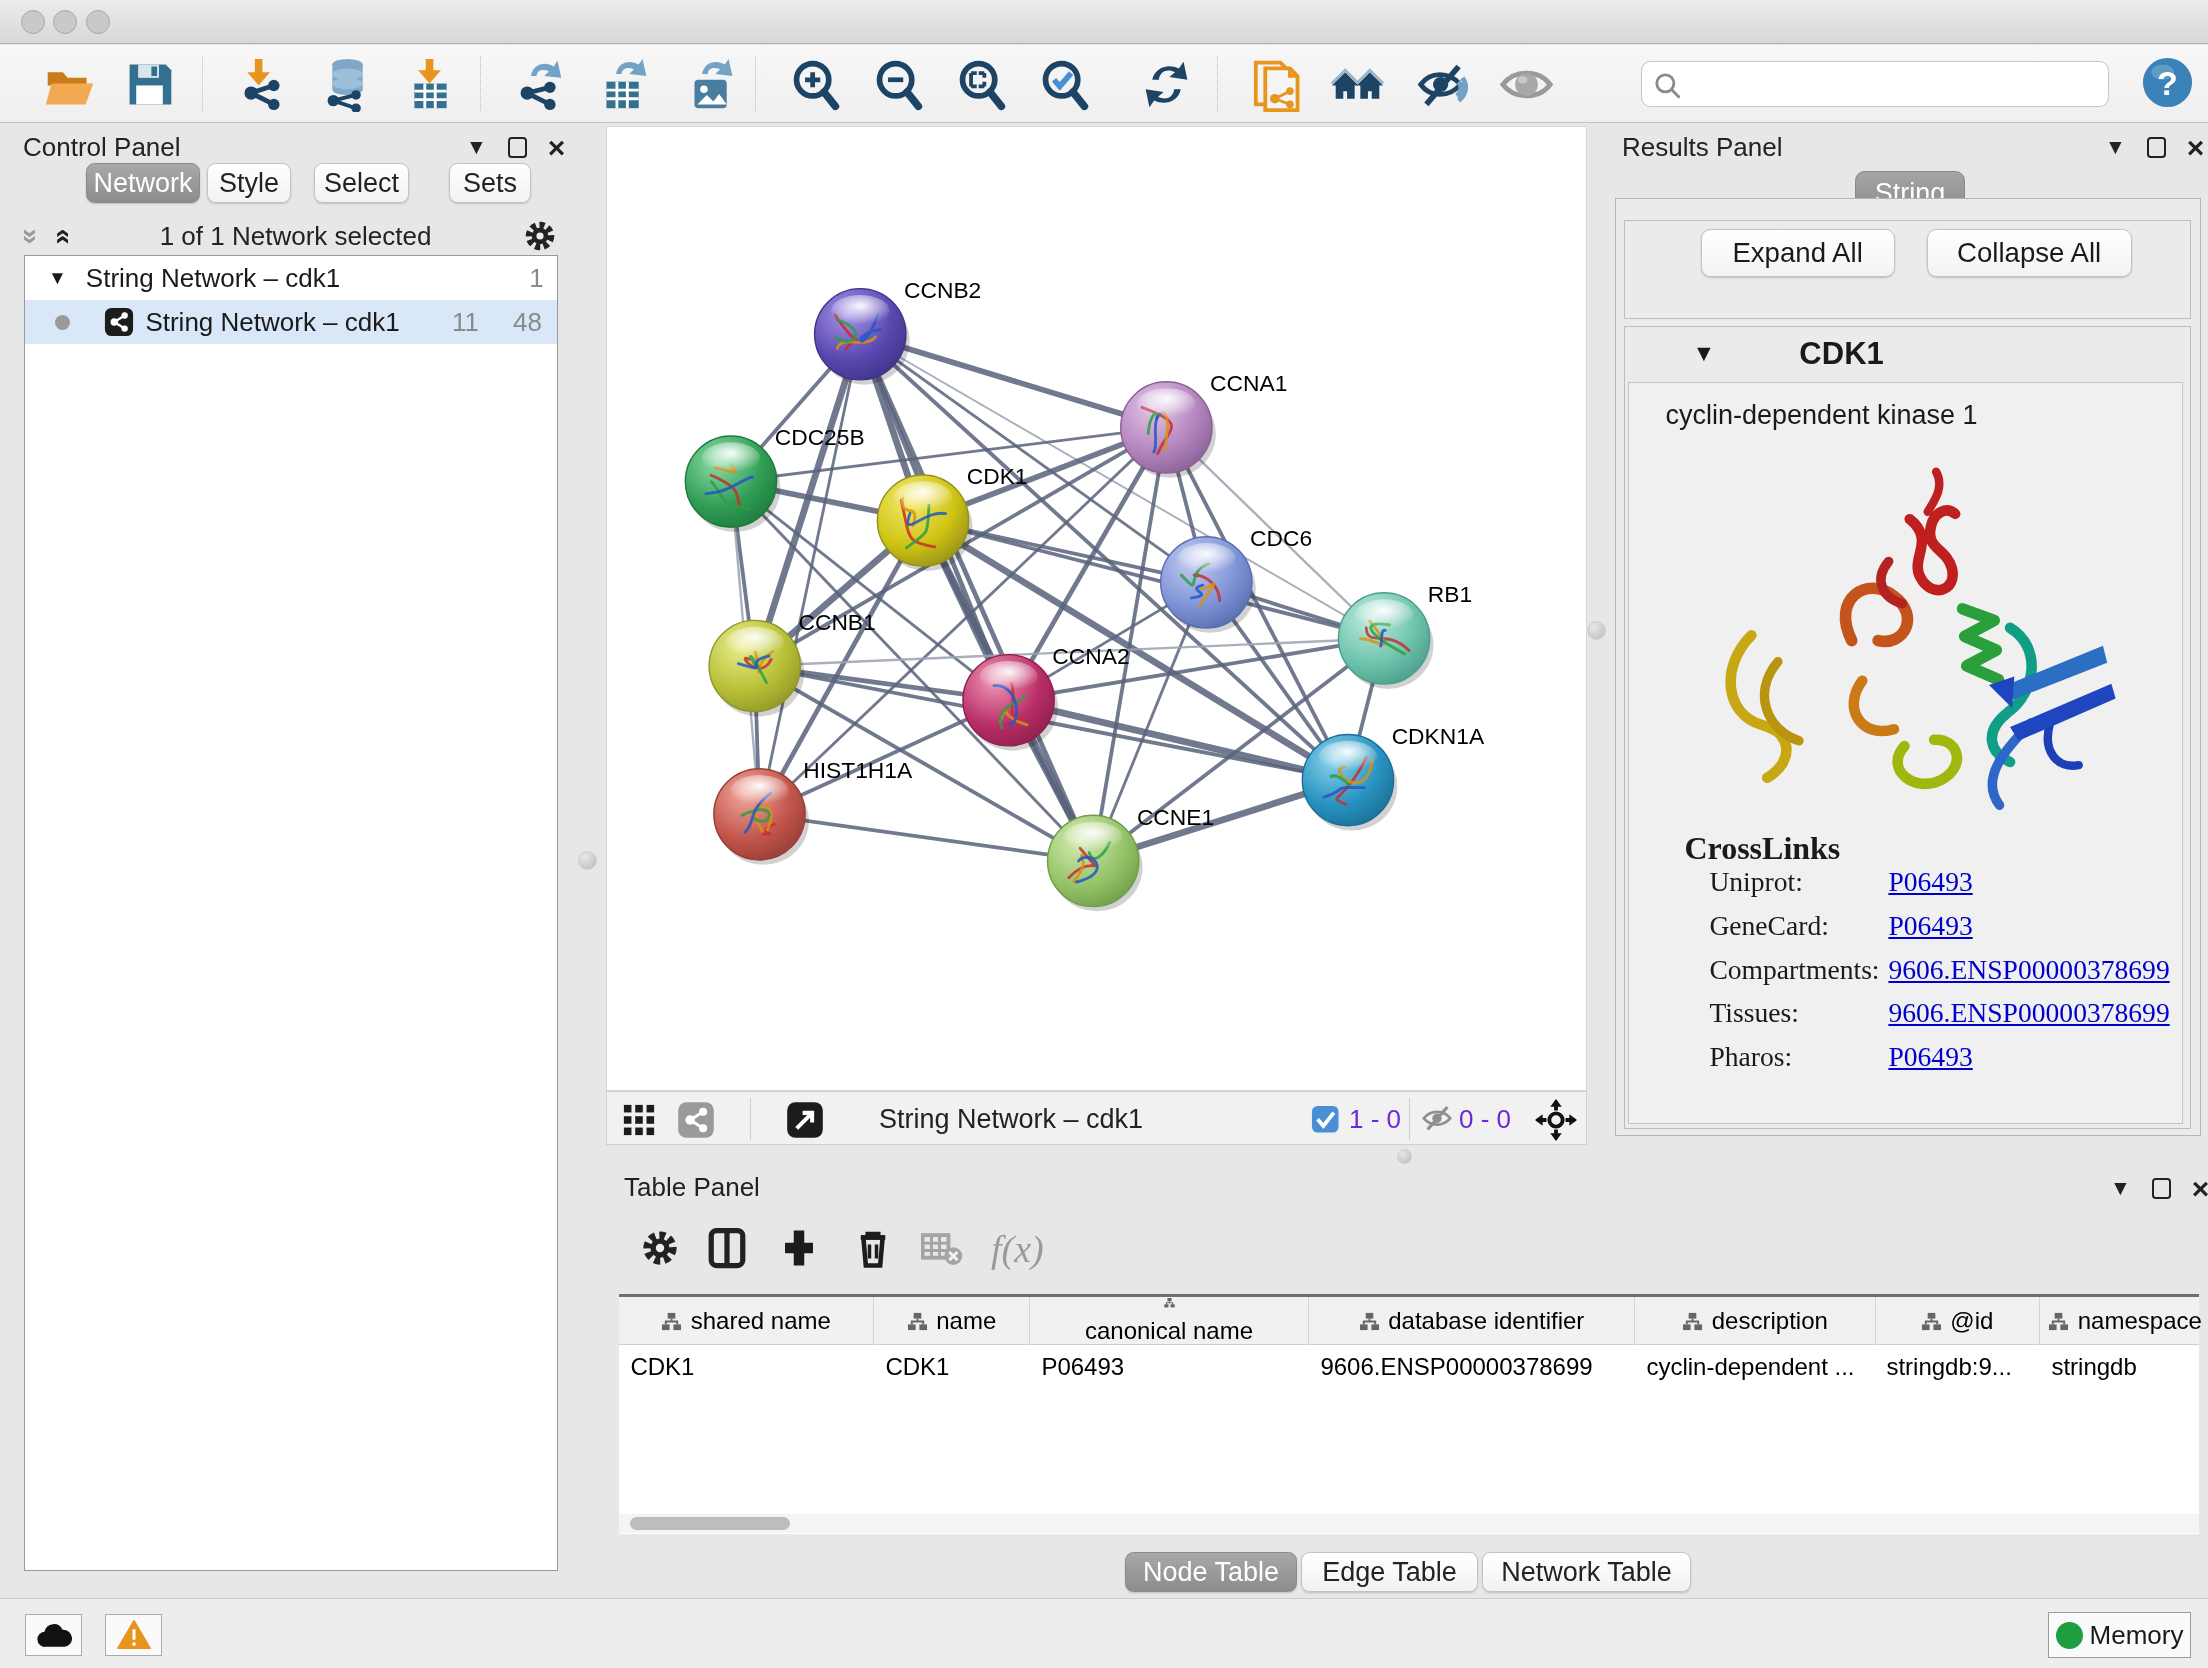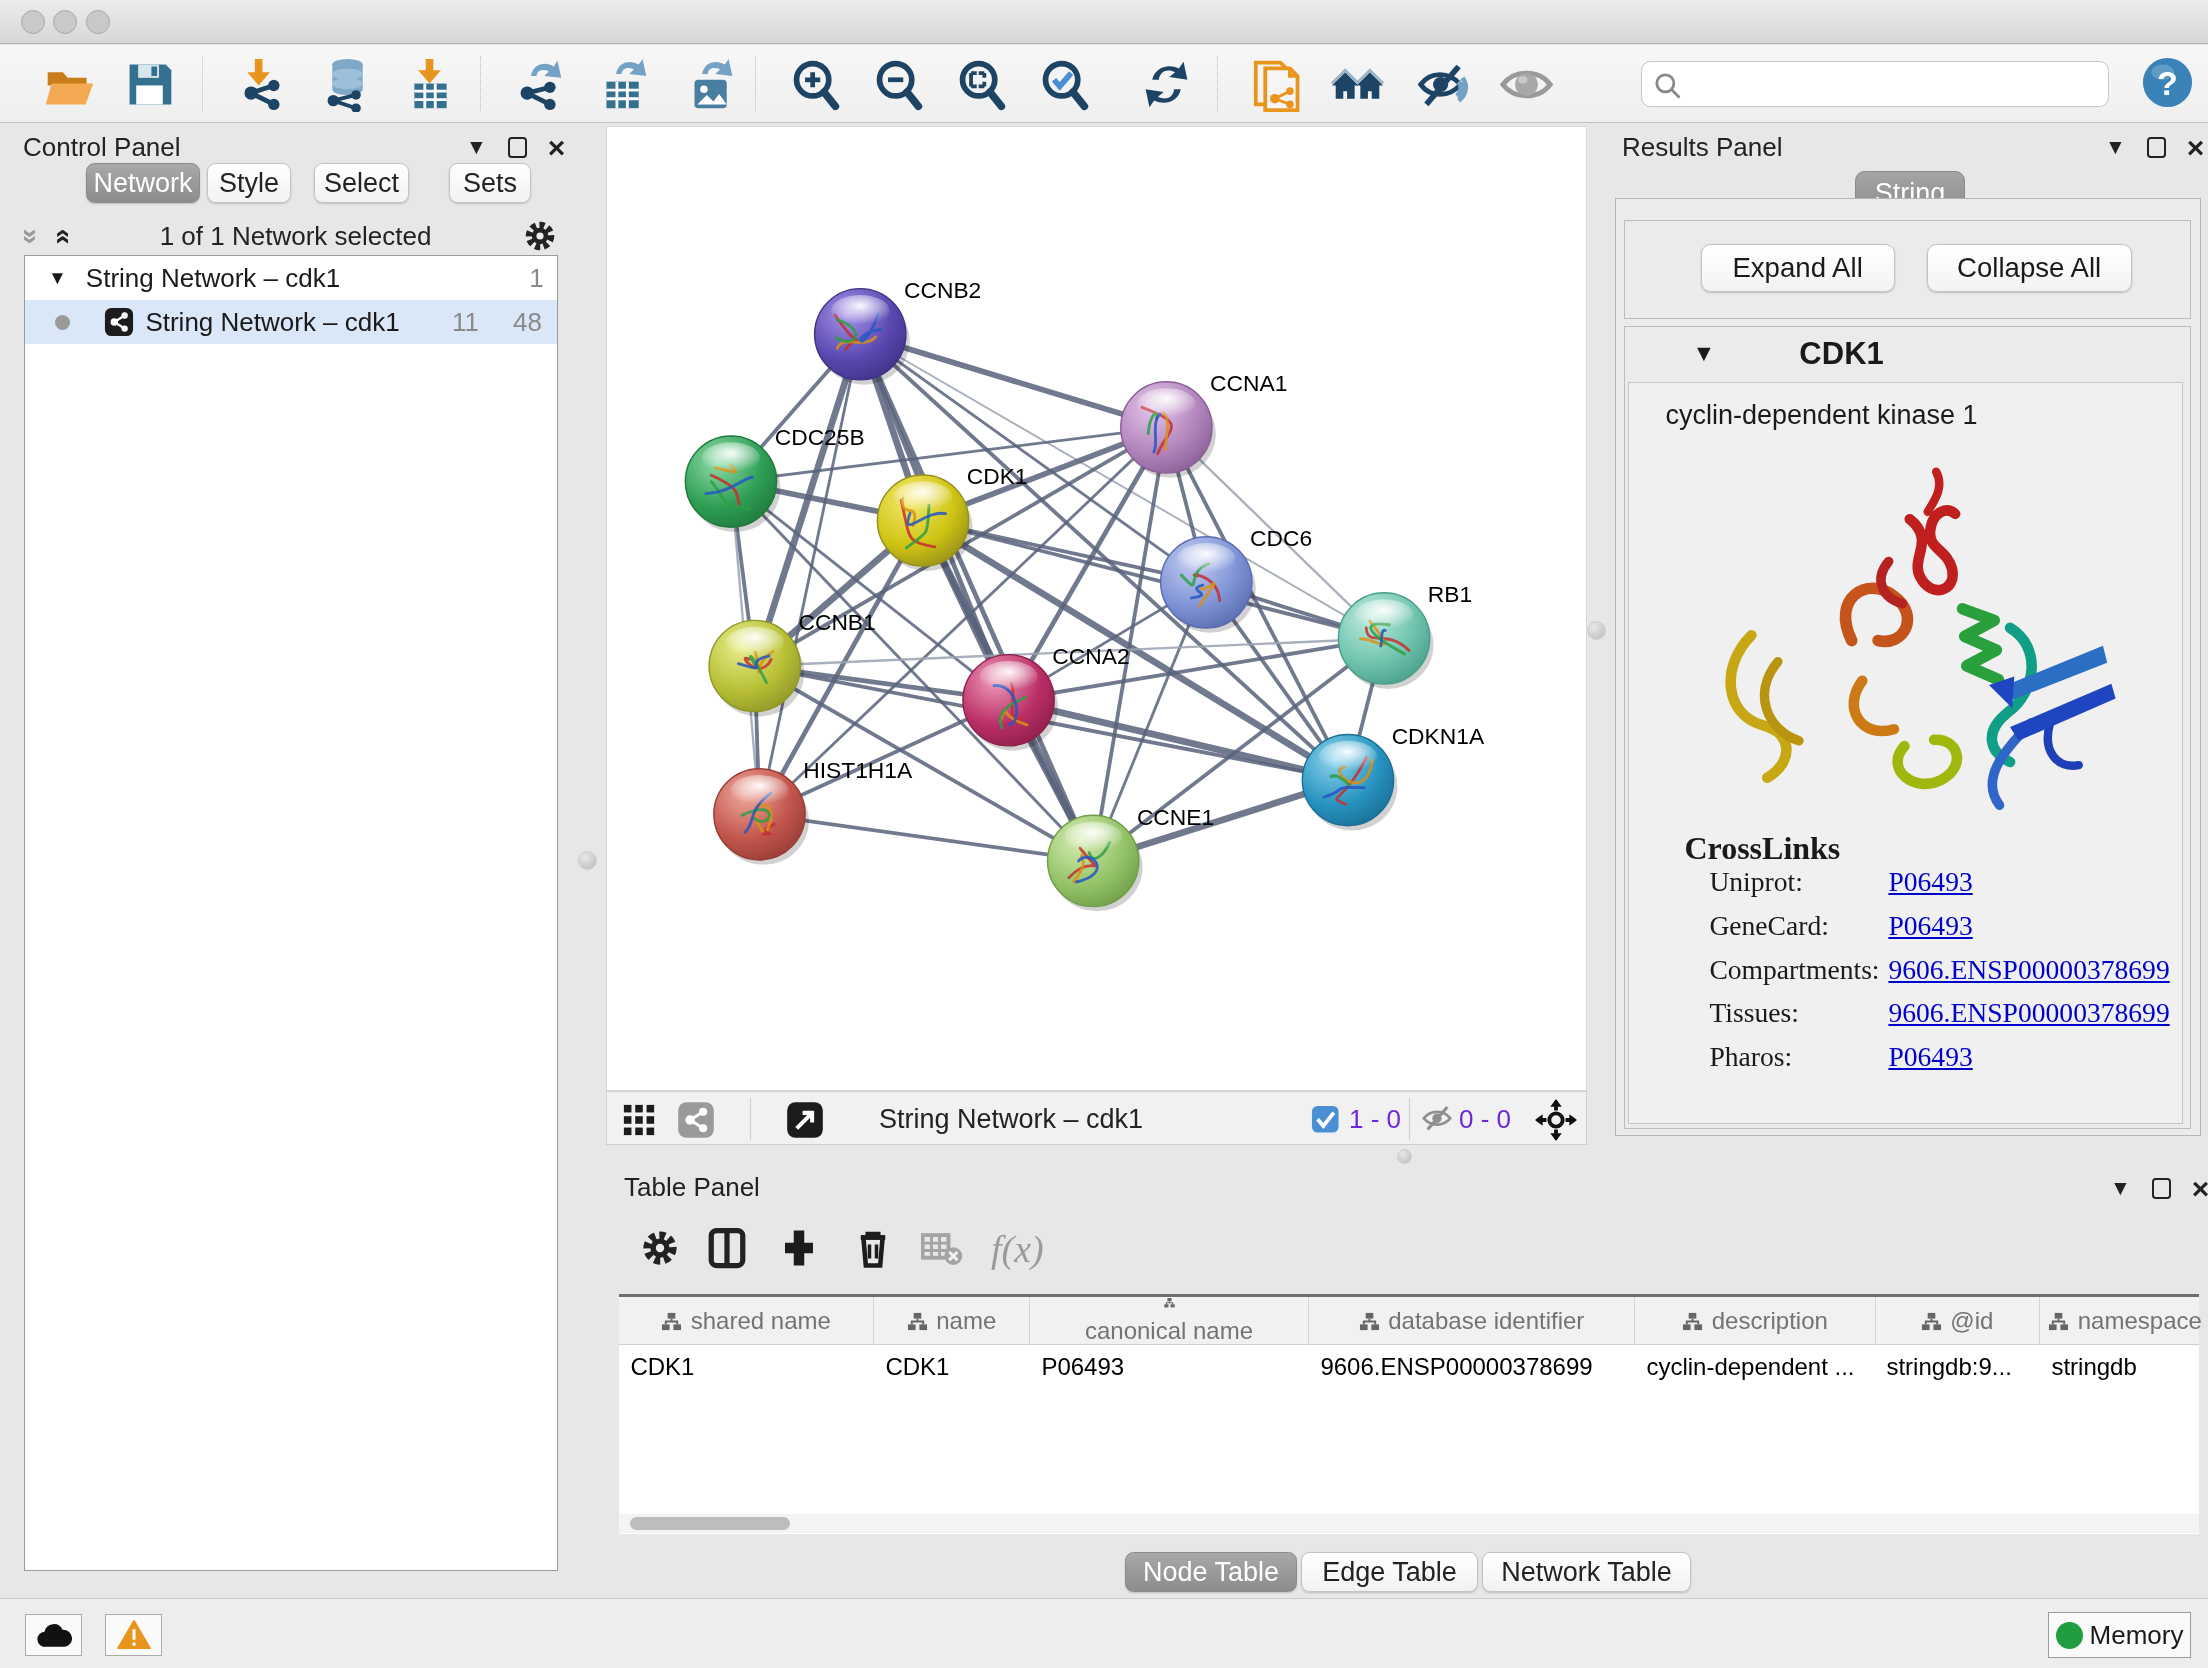--- a/index.html
+++ b/index.html
@@ -63,21 +63,21 @@
   .cnt { font-size:26px; color:#6d28d9; }
 
   
   #rp-title { position:absolute; left:1622px; top:132px; }
   #rp-tab { position:absolute; left:1855px; top:171px; width:110px; height:44px;
     background:linear-gradient(#a5a5a5,#8b8b8b); border:1px solid #888; border-radius:9.5px;
     color:#fff; font-size:27px; display:flex; align-items:center; justify-content:center; }
   #rp-box { position:absolute; left:1615px; top:198px; width:586px; height:938px;
     background:#ebebeb; border:1.9px solid #b5b5b5; }
   #rp-btnbox { position:absolute; left:7.6px; top:21px; width:567px; height:99px; border:1.9px solid #bcbcbc; }
-  .rp-btn { position:absolute; top:23px; height:48px; border:1px solid #c2c2c2; border-radius:9.5px;
+  .rp-btn { position:absolute; top:8px; height:48px; border:1px solid #c2c2c2; border-radius:9.5px;
     background:linear-gradient(#ffffff,#f3f3f3); box-shadow:0 1px 1.9px rgba(0,0,0,.2);
     font-size:27.6px; display:flex; align-items:center; justify-content:center; }
   #rp-gene-box { position:absolute; left:7.6px; top:127px; width:567px; height:803px; border:1.9px solid #bcbcbc; }
   #rp-gene-hdr { position:absolute; left:0; top:0; width:100%; height:53px; display:flex; align-items:center; }
   #rp-gene-hdr .tri { margin-left:68px; font-size:23px; }
   #rp-gene-hdr .g { margin-left:84px; font-size:31px; font-weight:bold; }
   #rp-inner { position:absolute; left:3.8px; top:55px; width:555px; height:742px;
     background:#f0f0f0; border:1px solid #c6c6c6; }
   #rp-desc { position:absolute; left:36px; top:17px; font-size:27px; }
   #protein-img { position:absolute; left:52px; top:57px; }
@@ -87,21 +87,21 @@
   .xl-row .lk { position:absolute; left:179px; color:#0000cc; text-decoration:underline; }
 
   
   #tp-title { position:absolute; left:624px; top:1172px; }
   .tp-tool { position:absolute; top:1225px; width:42px; height:46px; }
   #tbl { position:absolute; left:619px; top:1294px; width:1580px; height:240px;
     background:#fff; border-top:3.8px solid #6e6e6e; }
   #tbl-head { position:absolute; left:0; top:0; height:48px; width:100%; background:#f1f1f1;
     border-bottom:1px solid #cfcfcf; }
   .th { position:absolute; top:0; height:48px; display:flex; align-items:center; justify-content:center;
-    gap:8.6px; font-size:24px; color:#737373; border-right:1px solid #d4d4d4; overflow:hidden; }
+    gap:8.6px; font-size:24px; color:#000000; border-right:1px solid #d4d4d4; overflow:hidden; }
   .td { position:absolute; top:48px; height:44px; display:flex; align-items:center;
     padding-left:11.4px; font-size:24px; color:#000; overflow:hidden; white-space:nowrap; }
   #tbl-scroll { position:absolute; left:619px; top:1514px; width:1580px; height:19px; background:#f4f4f4; }
   #tbl-thumb { position:absolute; left:11.4px; top:2.9px; width:160px; height:13.3px; background:#bdbdbd; border-radius:6.7px; }
 
   
   #statusbar { position:absolute; left:0; top:1598px; width:2208px; height:70px;
     background:#ededed; border-top:1px solid #cdcdcd; }
   .sb-btn { position:absolute; top:15px; width:57px; height:42px; background:#fafafa;
     border:1.9px solid #ababab; display:flex; align-items:center; justify-content:center; }

